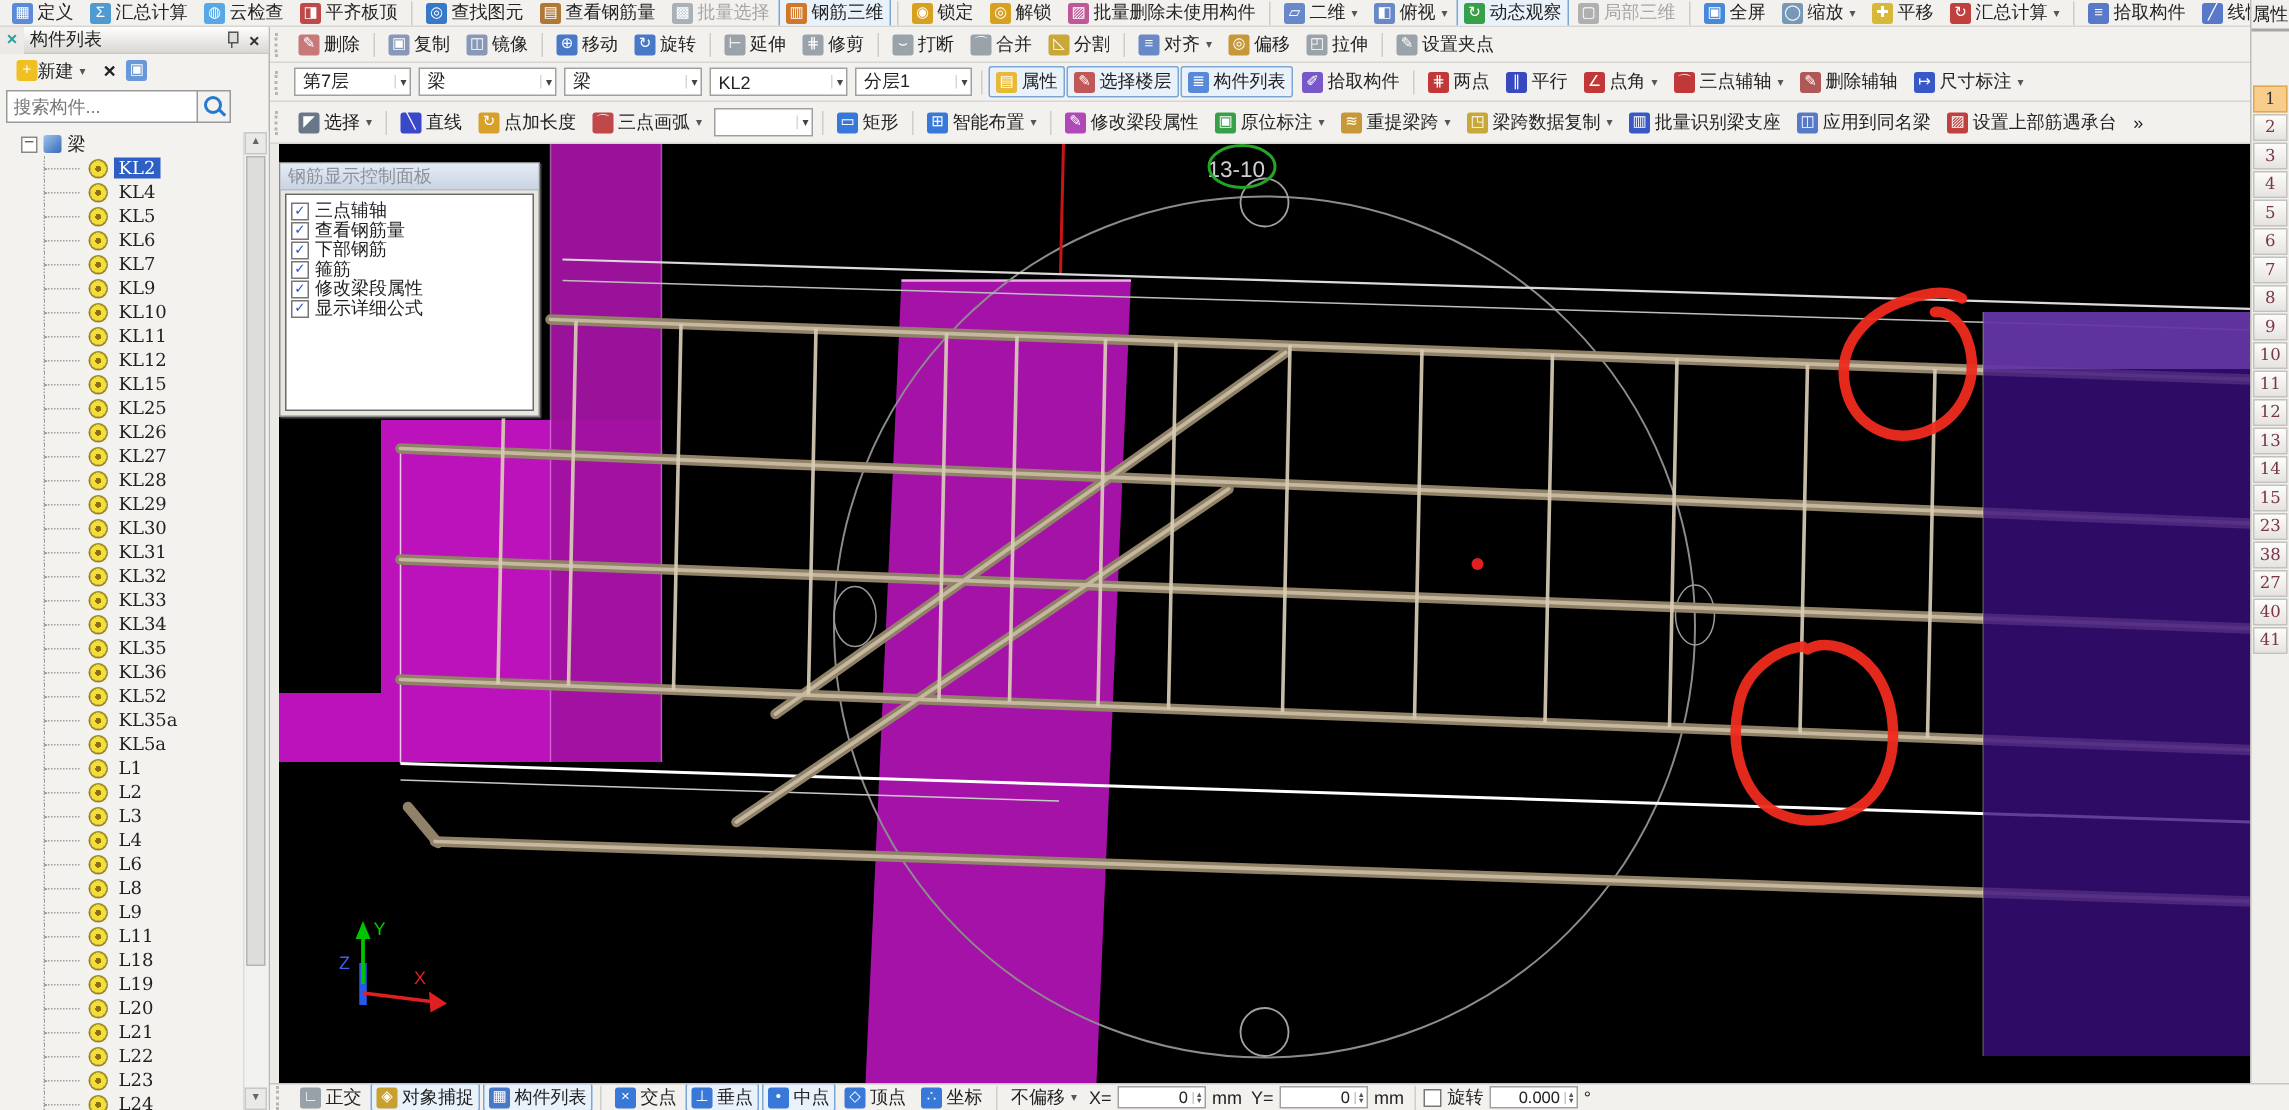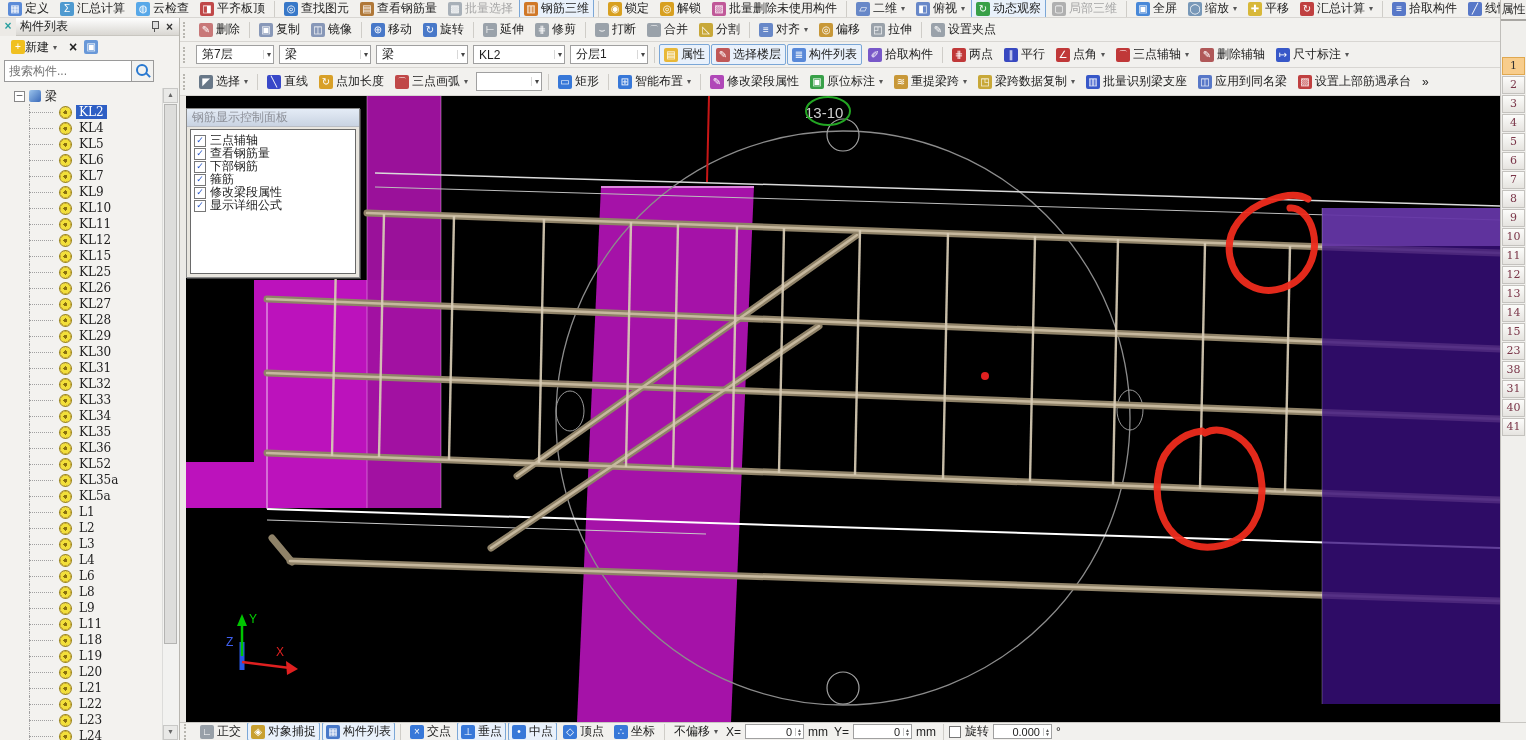--- a/index.html
+++ b/index.html
@@ -736,21 +736,21 @@
         <div class="fbtn">8</div>
         <div class="fbtn">9</div>
         <div class="fbtn">10</div>
         <div class="fbtn">11</div>
         <div class="fbtn">12</div>
         <div class="fbtn">13</div>
         <div class="fbtn">14</div>
         <div class="fbtn">15</div>
         <div class="fbtn">23</div>
         <div class="fbtn">38</div>
-        <div class="fbtn">31</div>
+        <div class="fbtn">27</div>
         <div class="fbtn">40</div>
         <div class="fbtn">41</div>
       </div>
   </div>
 
   <div id="statusbar">
       <span class="handle"></span>
       <span class="tbtn">
         <span class="icn" style="background: rgb(152, 160, 168);">∟</span>
         <span class="lb">正交</span>

